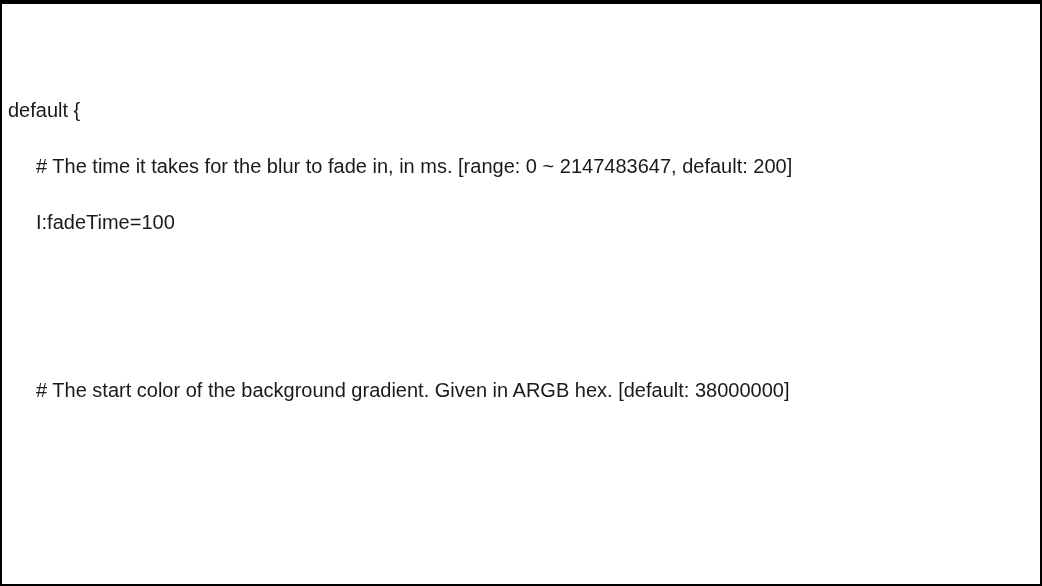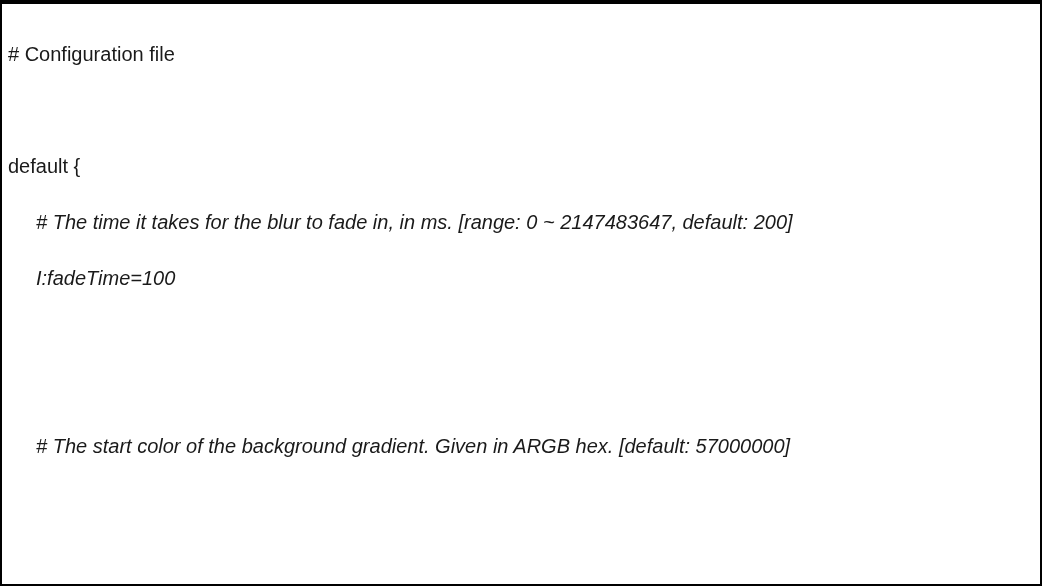--- a/index.html
+++ b/index.html
@@ -23,35 +23,33 @@
     .editor {
       white-space: pre;
       font-family: "Segoe UI", "Helvetica Neue", Arial, sans-serif;
     }
     .line {
       display: block;
       min-height: 1.4em;
     }
     .indent1 {
       padding-left: 28px;
-      font-style: italic;
     }
   </style>
 </head>
 <body>
 
 <div class="editor">
-<span class="line"># Configuration file</span>
 <span class="line"></span>
 <span class="line">default {</span>
 <span class="line indent1"># The time it takes for the blur to fade in, in ms. [range: 0 ~ 2147483647, default: 200]</span>
 <span class="line indent1">I:fadeTime=100</span>
 <span class="line"></span>
 <span class="line"></span>
-<span class="line indent1"># The start color of the background gradient. Given in ARGB hex. [default: 57000000]</span>
+<span class="line indent1"># The start color of the background gradient. Given in ARGB hex. [default: 38000000]</span>
 
 
 
 
 
 
 
 
 
 

